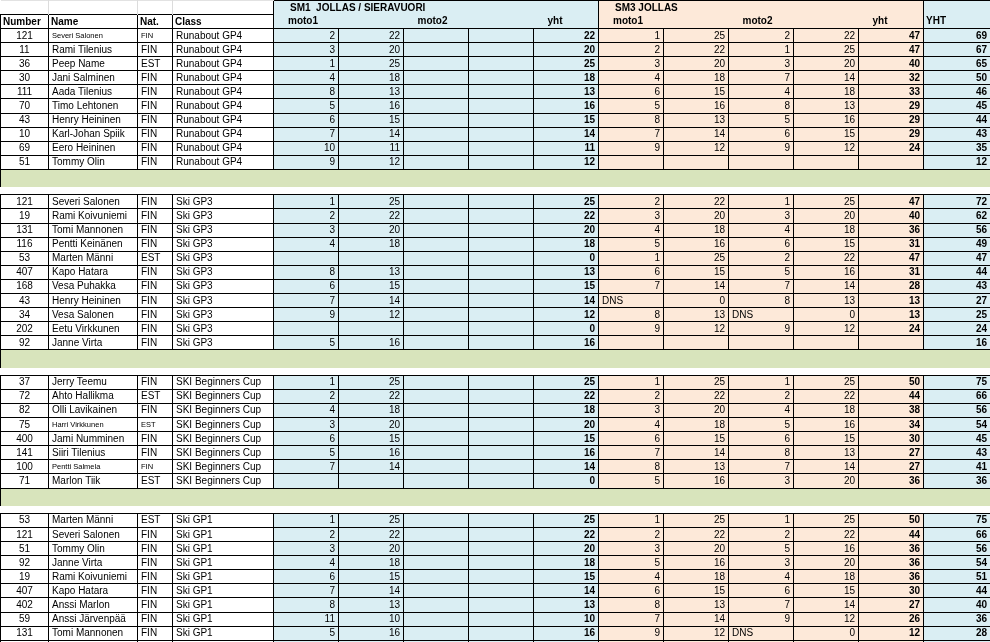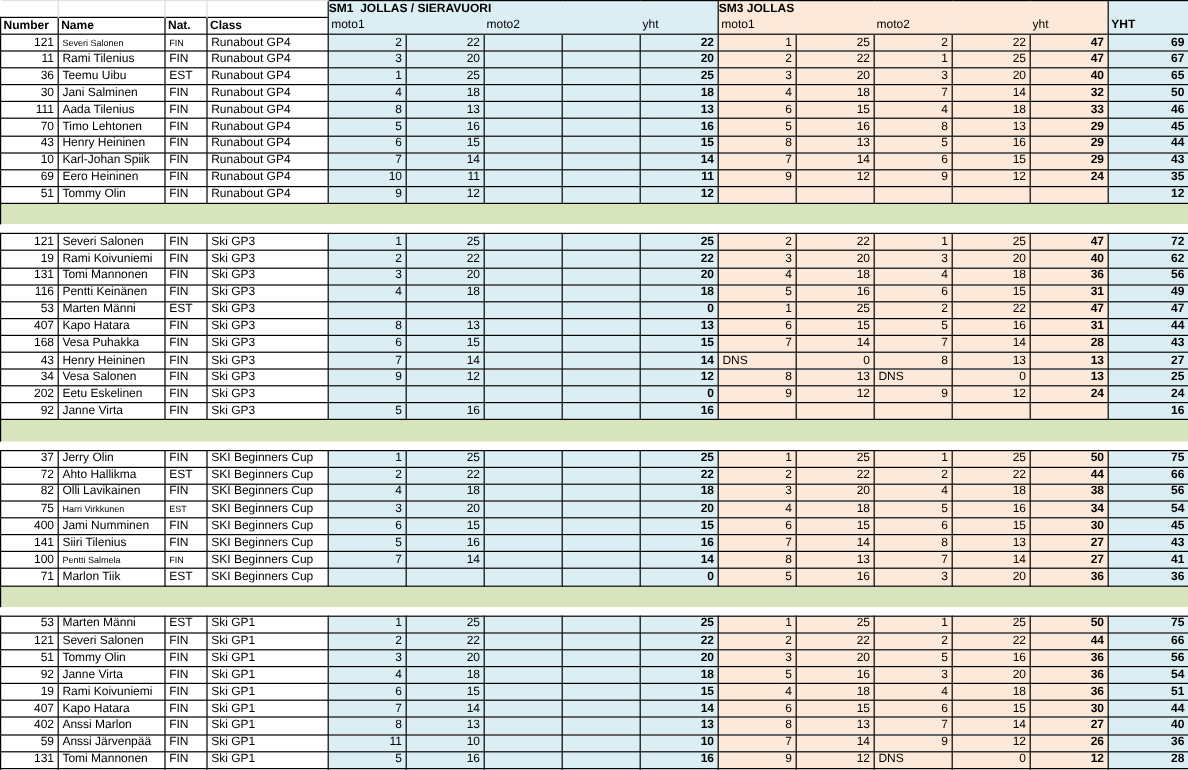--- a/index.html
+++ b/index.html
@@ -12,32 +12,32 @@
   td{
     font-size:10px;color:#000;vertical-align:middle;
     padding:0 3px;overflow:hidden;white-space:nowrap;
     border:1px solid #000;height:13.1px;line-height:12px;
   }
   tr.hdr td{height:13px;}
   
   td.ghost{border:none;border-top:1px solid #e2e2e2;border-right:1px solid #dcdcdc;background:#fff;}
   td.ghost.lastghost{border-right:none;}
   
-  td.box{font-weight:bold;white-space:pre;border-bottom:none;padding-left:0;}
+  td.box{font-weight:bold;white-space:pre;border-bottom:none;padding-left:16px;}
   td.bgblue{background:#DAEEF3;}
   td.bgpeach{background:#FDE9D9;}
   td.yhtbox{background:#DAEEF3;font-weight:bold;vertical-align:bottom;padding-left:2px;padding-bottom:1px;}
   
-  td.sub{border:none;border-bottom:1px solid #000;font-weight:normal;padding-left:2px;}
+  td.sub{border:none;border-bottom:1px solid #000;font-weight:bold;padding-left:14px;}
   td.sub.first{border-left:1px solid #000;}
   td.sub.last{border-right:1px solid #000;}
   
   td.h{font-weight:bold;padding-left:2px;margin-left:10px;}
   
-  td.ta-c{text-align:right;}
+  td.ta-c{text-align:center;}
   td.ta-l{text-align:left;}
   td.ta-r{text-align:right;}
   td.bold{font-weight:bold;}
   td.small{font-size:7.5px;}
   
   tr.gsep td{background:#D8E4BC;border:none;border-left:1px solid #000;border-right:1px solid #000;height:17.4px;}
   tr.wsep td{background:#fff;border:none;height:7px;}
 </style>
 </head>
 <body>
@@ -118,21 +118,21 @@
           <td class="ta-r bgblue bold">20</td>
           <td class="ta-r bgpeach">2</td>
           <td class="ta-r bgpeach">22</td>
           <td class="ta-r bgpeach">1</td>
           <td class="ta-r bgpeach">25</td>
           <td class="ta-r bgpeach bold">47</td>
           <td class="ta-r bgblue bold">67</td>
         </tr>
         <tr>
           <td class="ta-c">36</td>
-          <td class="ta-l">Teemu Uibu</td>
+          <td class="ta-l">Peep Name</td>
           <td class="ta-l">EST</td>
           <td class="ta-l">Runabout GP4</td>
           <td class="ta-r bgblue">1</td>
           <td class="ta-r bgblue">25</td>
           <td class="ta-r bgblue"></td>
           <td class="ta-r bgblue"></td>
           <td class="ta-r bgblue bold">25</td>
           <td class="ta-r bgpeach">3</td>
           <td class="ta-r bgpeach">20</td>
           <td class="ta-r bgpeach">3</td>
@@ -413,21 +413,21 @@
           <td class="ta-r bgblue bold">12</td>
           <td class="ta-r bgpeach">8</td>
           <td class="ta-r bgpeach">13</td>
           <td class="ta-l bgpeach">DNS</td>
           <td class="ta-r bgpeach">0</td>
           <td class="ta-r bgpeach bold">13</td>
           <td class="ta-r bgblue bold">25</td>
         </tr>
         <tr>
           <td class="ta-c">202</td>
-          <td class="ta-l">Eetu Eskelinen</td>
+          <td class="ta-l">Eetu Virkkunen</td>
           <td class="ta-l">FIN</td>
           <td class="ta-l">Ski GP3</td>
           <td class="ta-r bgblue"></td>
           <td class="ta-r bgblue"></td>
           <td class="ta-r bgblue"></td>
           <td class="ta-r bgblue"></td>
           <td class="ta-r bgblue bold">0</td>
           <td class="ta-r bgpeach">9</td>
           <td class="ta-r bgpeach">12</td>
           <td class="ta-r bgpeach">9</td>
@@ -453,21 +453,21 @@
           <td class="ta-r bgblue bold">16</td>
         </tr>
         <tr class="gsep">
           <td colspan="15"></td>
         </tr>
         <tr class="wsep">
           <td colspan="15"></td>
         </tr>
         <tr>
           <td class="ta-c">37</td>
-          <td class="ta-l">Jerry Olin</td>
+          <td class="ta-l">Jerry Teemu</td>
           <td class="ta-l">FIN</td>
           <td class="ta-l">SKI Beginners Cup</td>
           <td class="ta-r bgblue">1</td>
           <td class="ta-r bgblue">25</td>
           <td class="ta-r bgblue"></td>
           <td class="ta-r bgblue"></td>
           <td class="ta-r bgblue bold">25</td>
           <td class="ta-r bgpeach">1</td>
           <td class="ta-r bgpeach">25</td>
           <td class="ta-r bgpeach">1</td>

